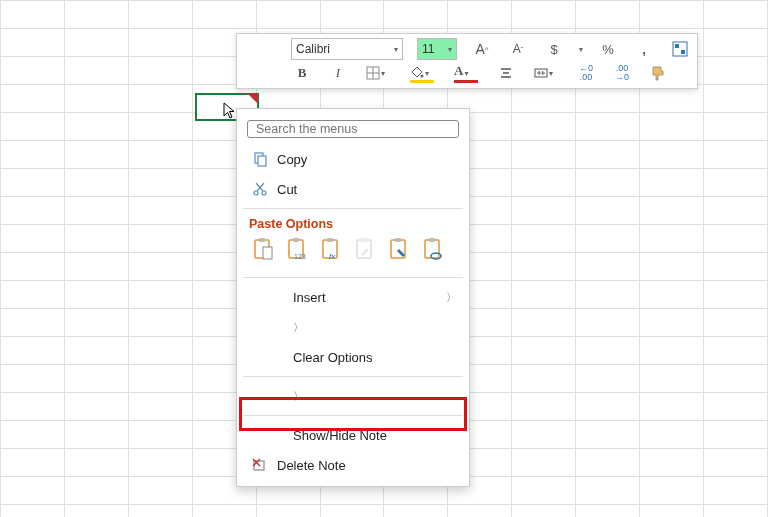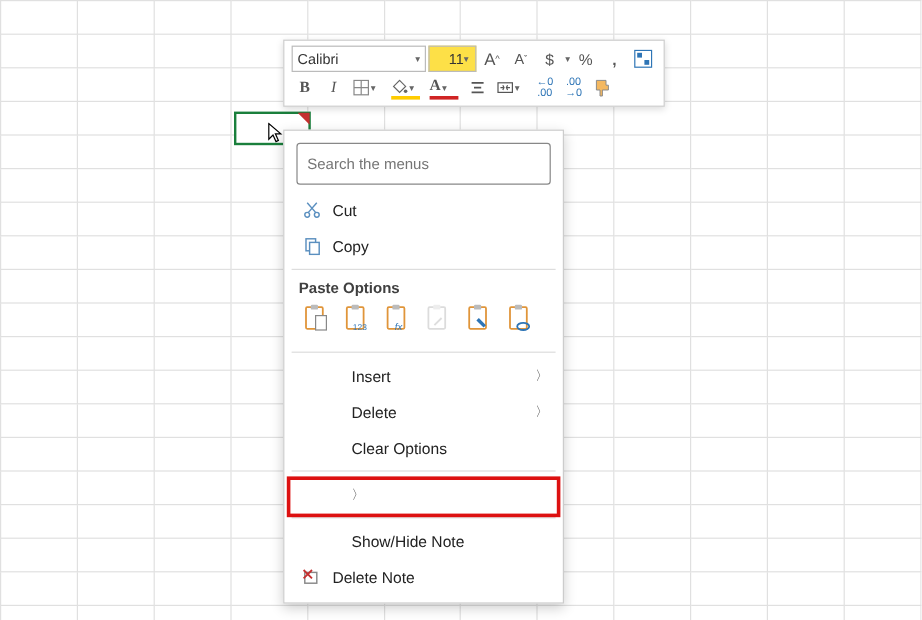--- a/index.html
+++ b/index.html
@@ -22,50 +22,50 @@
 
 
 .cursor { position: absolute; left: 223px; top: 102px; font-size: 16px; pointer-events:none; }
 
 
 .mini-toolbar {
   position: absolute; left: 236px; top: 33px; background: #fff;
   border: 1px solid #ccc; box-shadow: 0 2px 6px rgba(0,0,0,.15);
   padding: 4px 6px; display: flex; flex-direction: column; gap: 2px;
 }
-.mt-row { display: flex; align-items: center; gap: 2px; }
+.mt-row { display: flex; align-items: center; gap: 14px; margin-left: 48px; }
 .mt-font { border: 1px solid #bbb; height: 22px; width: 112px; font-size: 12px; padding: 0 4px; display:flex; align-items:center; justify-content:space-between; color:#333; background:#fff; }
-.mt-size { border: 1px solid #bbb; height: 22px; width: 40px; font-size: 12px; padding: 0 16px; display:flex; align-items:center; justify-content:space-between; color:#333; background:#fde047; }
+.mt-size { border: 1px solid #bbb; height: 22px; width: 40px; font-size: 12px; padding: 0 4px; display:flex; align-items:center; justify-content:space-between; color:#333; background:#86efac; }
 .mt-btn { width: 22px; height: 22px; display:flex; align-items:center; justify-content:center; color:#555; font-size:13px; cursor:pointer; }
 .mt-btn.wide { width: 30px; justify-content:flex-start; padding-left:3px; gap:1px; }
 .caret { font-size: 8px; color:#666; }
 .color-strip { position:absolute; bottom:1px; left:3px; right:3px; height:3px; }
 .mt-rel { position: relative; }
 
 
 .ctx {
   position: absolute; left: 236px; top: 108px; width: 234px; background: #fff;
   border: 1px solid #ccc; box-shadow: 0 4px 10px rgba(0,0,0,.2);
   padding: 6px 0;
 }
 .ctx-search { margin: 4px 10px 6px; }
 .ctx-search input {
-  width: 100%; height: 35px; border: 1px solid #888; border-radius: 3px;
+  width: 100%; height: 18px; border: 1px solid #888; border-radius: 3px;
   padding: 0 8px; font-size: 12.5px; color:#15803d;
 }
 .ctx-item {
   display:flex; align-items:center; height: 30px; padding: 0 12px;
   font-size: 13px; color:#222; cursor:pointer; position:relative;
 }
 .ctx-icon { width: 22px; display:flex; align-items:center; justify-content:center; margin-right: 6px; color:#5a8fbf; }
 .ctx-icon svg { width:16px; height:16px; }
 .ctx-label { flex:1; }
 .ctx-arrow { font-size: 11px; color:#555; }
 .ctx-divider { height:1px; background:#ddd; margin: 4px 6px; }
-.ctx-header { padding: 4px 12px 2px; font-size: 12.5px; font-weight:600; color:#404040; }
+.ctx-header { padding: 4px 12px 2px; font-size: 12.5px; font-weight:600; color:#c2410c; }
 .paste-row { display:flex; gap:6px; padding: 2px 12px 8px; }
 .paste-btn { width:28px; height:30px; display:flex; align-items:center; justify-content:center; cursor:pointer; }
 .paste-btn svg { width:22px; height:26px; }
 .highlight-box {
   position:absolute; left: 239px; top: 397px; width: 228px; height: 34px;
   border: 3px solid #d11; pointer-events:none;
 }
 .indent-left { padding-left: 56px; }
 </style>
 </head>
@@ -432,37 +432,37 @@
 </div>
 
 <div class="ctx">
   <div class="ctx-search">
     <input type="text" placeholder="Search the menus" style="">
   </div>
 
   <div class="ctx-item">
     <span class="ctx-icon">
       <svg viewBox="0 0 16 16">
+          <rect x="3" y="2" width="8" height="10" fill="none" stroke="#5a8fbf" stroke-width="1.2"></rect>
+          <rect x="6" y="5" width="8" height="10" fill="#fff" stroke="#5a8fbf" stroke-width="1.2"></rect>
+        </svg>
+    </span>
+    <span class="ctx-label">Copy</span>
+  </div>
+
+  <div class="ctx-item">
+    <span class="ctx-icon">
+      <svg viewBox="0 0 16 16">
           <circle cx="4" cy="12" r="2" fill="none" stroke="#5a8fbf" stroke-width="1.2"></circle>
           <circle cx="12" cy="12" r="2" fill="none" stroke="#5a8fbf" stroke-width="1.2"></circle>
           <line x1="5" y1="10" x2="12" y2="2" stroke="#5a8fbf" stroke-width="1.2"></line>
           <line x1="11" y1="10" x2="4" y2="2" stroke="#5a8fbf" stroke-width="1.2"></line>
         </svg>
     </span>
     <span class="ctx-label">Cut</span>
-  </div>
-
-  <div class="ctx-item">
-    <span class="ctx-icon">
-      <svg viewBox="0 0 16 16">
-          <rect x="3" y="2" width="8" height="10" fill="none" stroke="#5a8fbf" stroke-width="1.2"></rect>
-          <rect x="6" y="5" width="8" height="10" fill="#fff" stroke="#5a8fbf" stroke-width="1.2"></rect>
-        </svg>
-    </span>
-    <span class="ctx-label">Copy</span>
   </div>
 
   <div class="ctx-divider"></div>
 
   <div class="ctx-header">Paste Options</div>
   <div class="paste-row">
     <div class="paste-btn">
       <svg viewBox="0 0 22 26">
           <rect x="3" y="3" width="14" height="18" rx="1" fill="none" stroke="#e0953a" stroke-width="1.5"></rect>
           <rect x="7" y="1" width="6" height="4" rx="1" fill="#bbb"></rect>
@@ -506,21 +506,20 @@
     </div>
   </div>
 
   <div class="ctx-divider"></div>
 
   <div class="ctx-item indent-left">
     <span class="ctx-label">Insert</span>
     <span class="ctx-arrow">〉</span>
   </div>
   <div class="ctx-item indent-left">
-    <span class="ctx-label">Delete</span>
     <span class="ctx-arrow">〉</span>
   </div>
   <div class="ctx-item indent-left">
     <span class="ctx-label">Clear Options</span>
   </div>
 
   <div class="ctx-divider"></div>
 
   <div class="ctx-item indent-left">
     <span class="ctx-arrow">〉</span>

